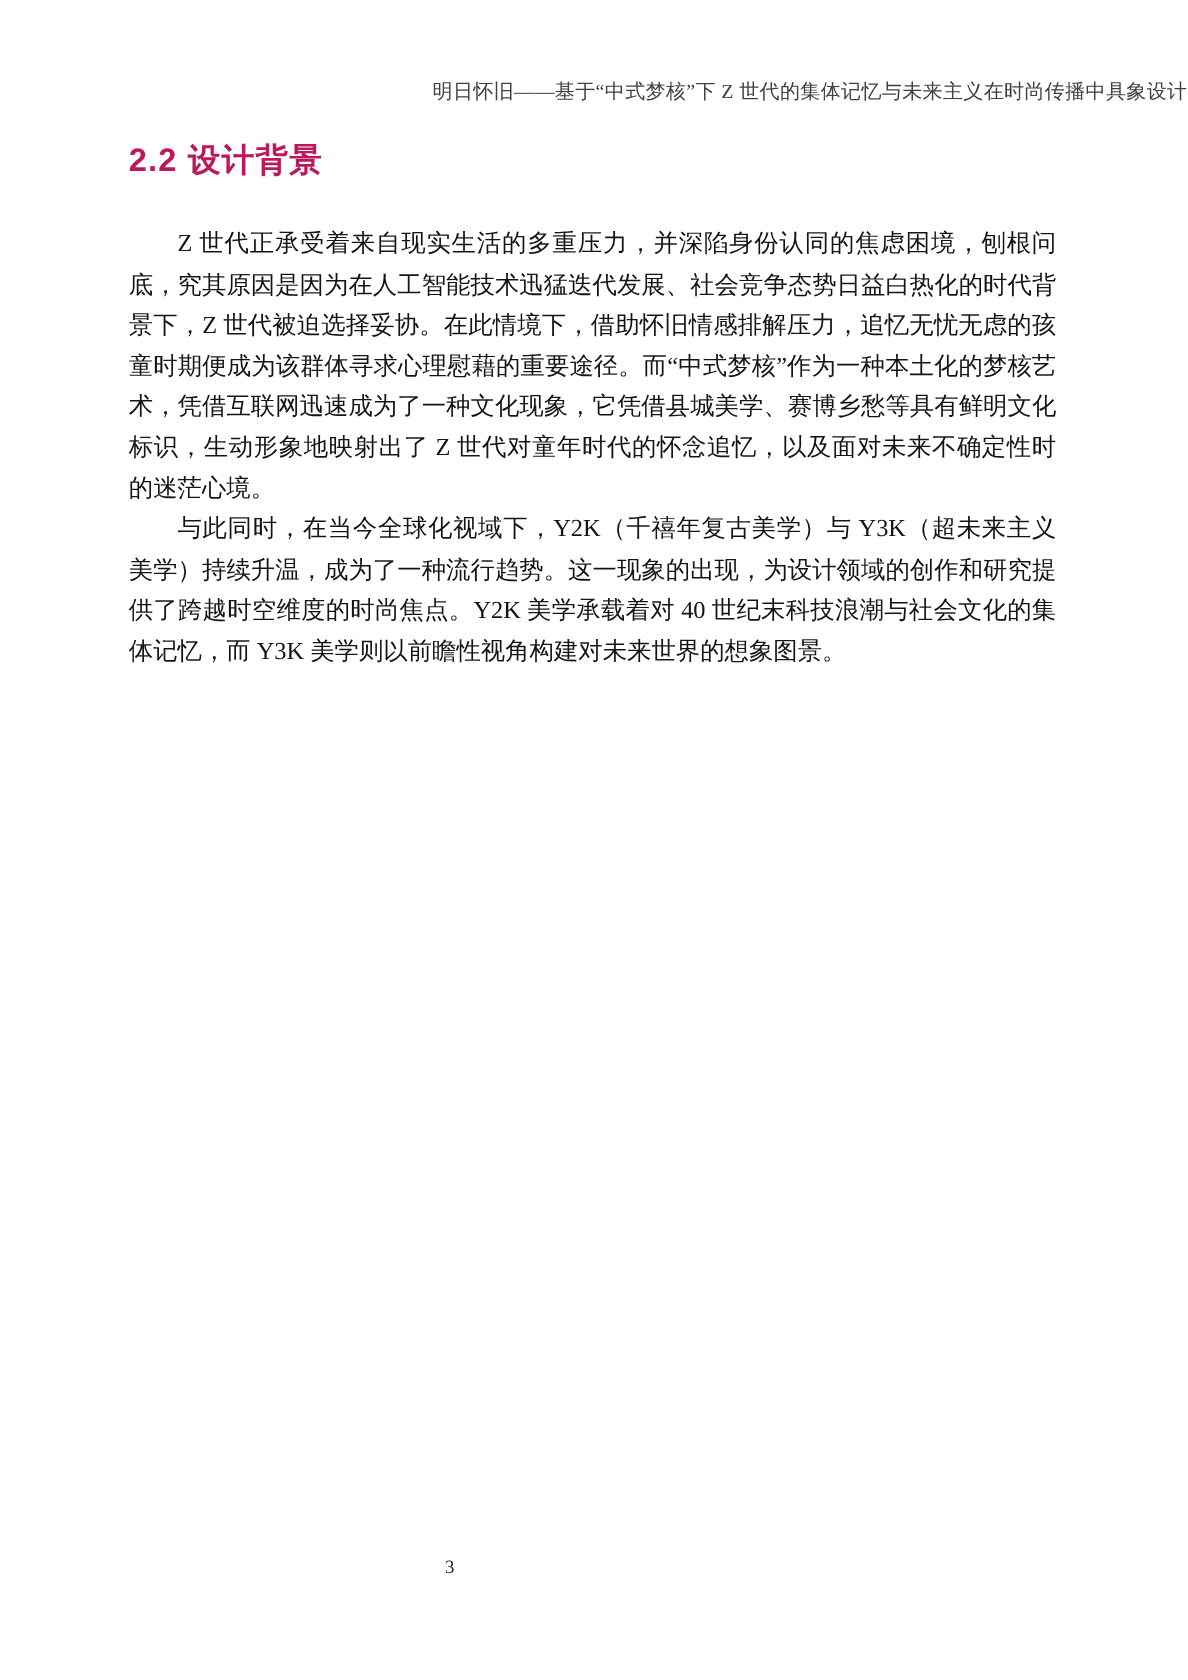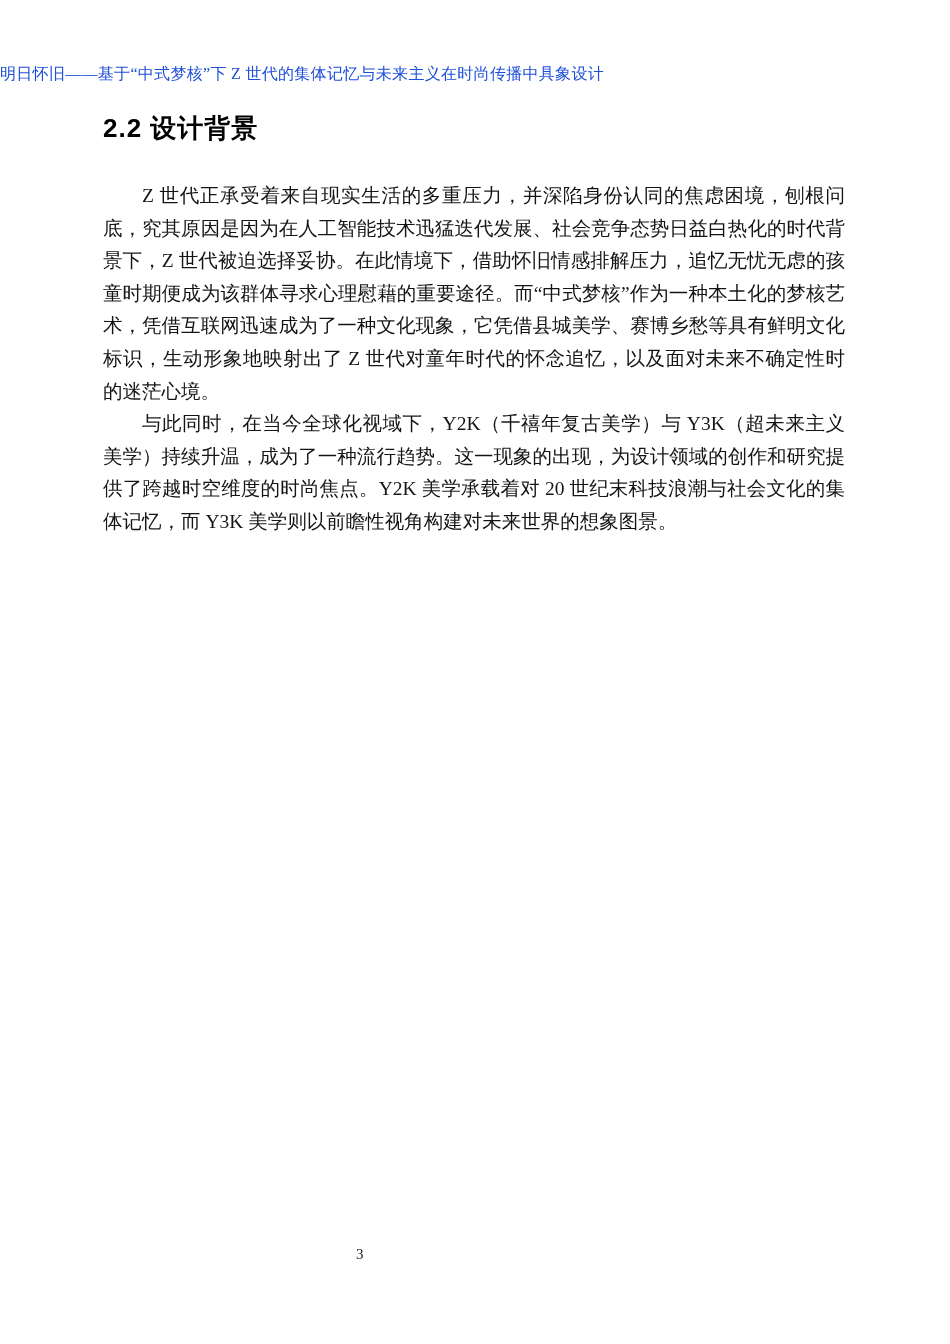--- a/index.html
+++ b/index.html
@@ -14,37 +14,37 @@
     background: #ffffff;
     overflow: hidden;
     font-family: "Liberation Serif", "DejaVu Serif", serif;
     color: #111111;
   }
   .running-header {
     position: absolute;
     top: 64px;
     left: 0;
     width: 100%;
-    text-align: left;
+    text-align: right;
     font-size: 16px;
     line-height: 20px;
-    color: #1d4ed8;
+    color: #404040;
     letter-spacing: 0.3px;
     white-space: nowrap;
   }
   .section-heading {
     position: absolute;
     top: 112px;
     left: 103px;
     margin: 0;
     font-family: "Liberation Sans", "DejaVu Sans", sans-serif;
     font-weight: 700;
     font-size: 26px;
     line-height: 32px;
-    color: #000000;
+    color: #be185d;
     letter-spacing: 1px;
   }
   .body-text {
     position: absolute;
     top: 180px;
     left: 103px;
     width: 742px;
     font-size: 19.5px;
     line-height: 32.6px;
     text-align: justify;
@@ -67,18 +67,18 @@
 <body>
 
 <div class="page">
 
   <div class="running-header">明日怀旧——基于“中式梦核”下 Z 世代的集体记忆与未来主义在时尚传播中具象设计</div>
 
   <h2 class="section-heading">2.2 设计背景</h2>
 
   <div class="body-text">
     <p>Z 世代正承受着来自现实生活的多重压力，并深陷身份认同的焦虑困境，刨根问底，究其原因是因为在人工智能技术迅猛迭代发展、社会竞争态势日益白热化的时代背景下，Z 世代被迫选择妥协。在此情境下，借助怀旧情感排解压力，追忆无忧无虑的孩童时期便成为该群体寻求心理慰藉的重要途径。而“中式梦核”作为一种本土化的梦核艺术，凭借互联网迅速成为了一种文化现象，它凭借县城美学、赛博乡愁等具有鲜明文化标识，生动形象地映射出了 Z 世代对童年时代的怀念追忆，以及面对未来不确定性时的迷茫心境。</p>
-    <p>与此同时，在当今全球化视域下，Y2K（千禧年复古美学）与 Y3K（超未来主义美学）持续升温，成为了一种流行趋势。这一现象的出现，为设计领域的创作和研究提供了跨越时空维度的时尚焦点。Y2K 美学承载着对 20 世纪末科技浪潮与社会文化的集体记忆，而 Y3K 美学则以前瞻性视角构建对未来世界的想象图景。</p>
+    <p>与此同时，在当今全球化视域下，Y2K（千禧年复古美学）与 Y3K（超未来主义美学）持续升温，成为了一种流行趋势。这一现象的出现，为设计领域的创作和研究提供了跨越时空维度的时尚焦点。Y2K 美学承载着对 40 世纪末科技浪潮与社会文化的集体记忆，而 Y3K 美学则以前瞻性视角构建对未来世界的想象图景。</p>
   </div>
 
   <div class="page-number">3</div>
 
 </div>
 
 </body></html>

